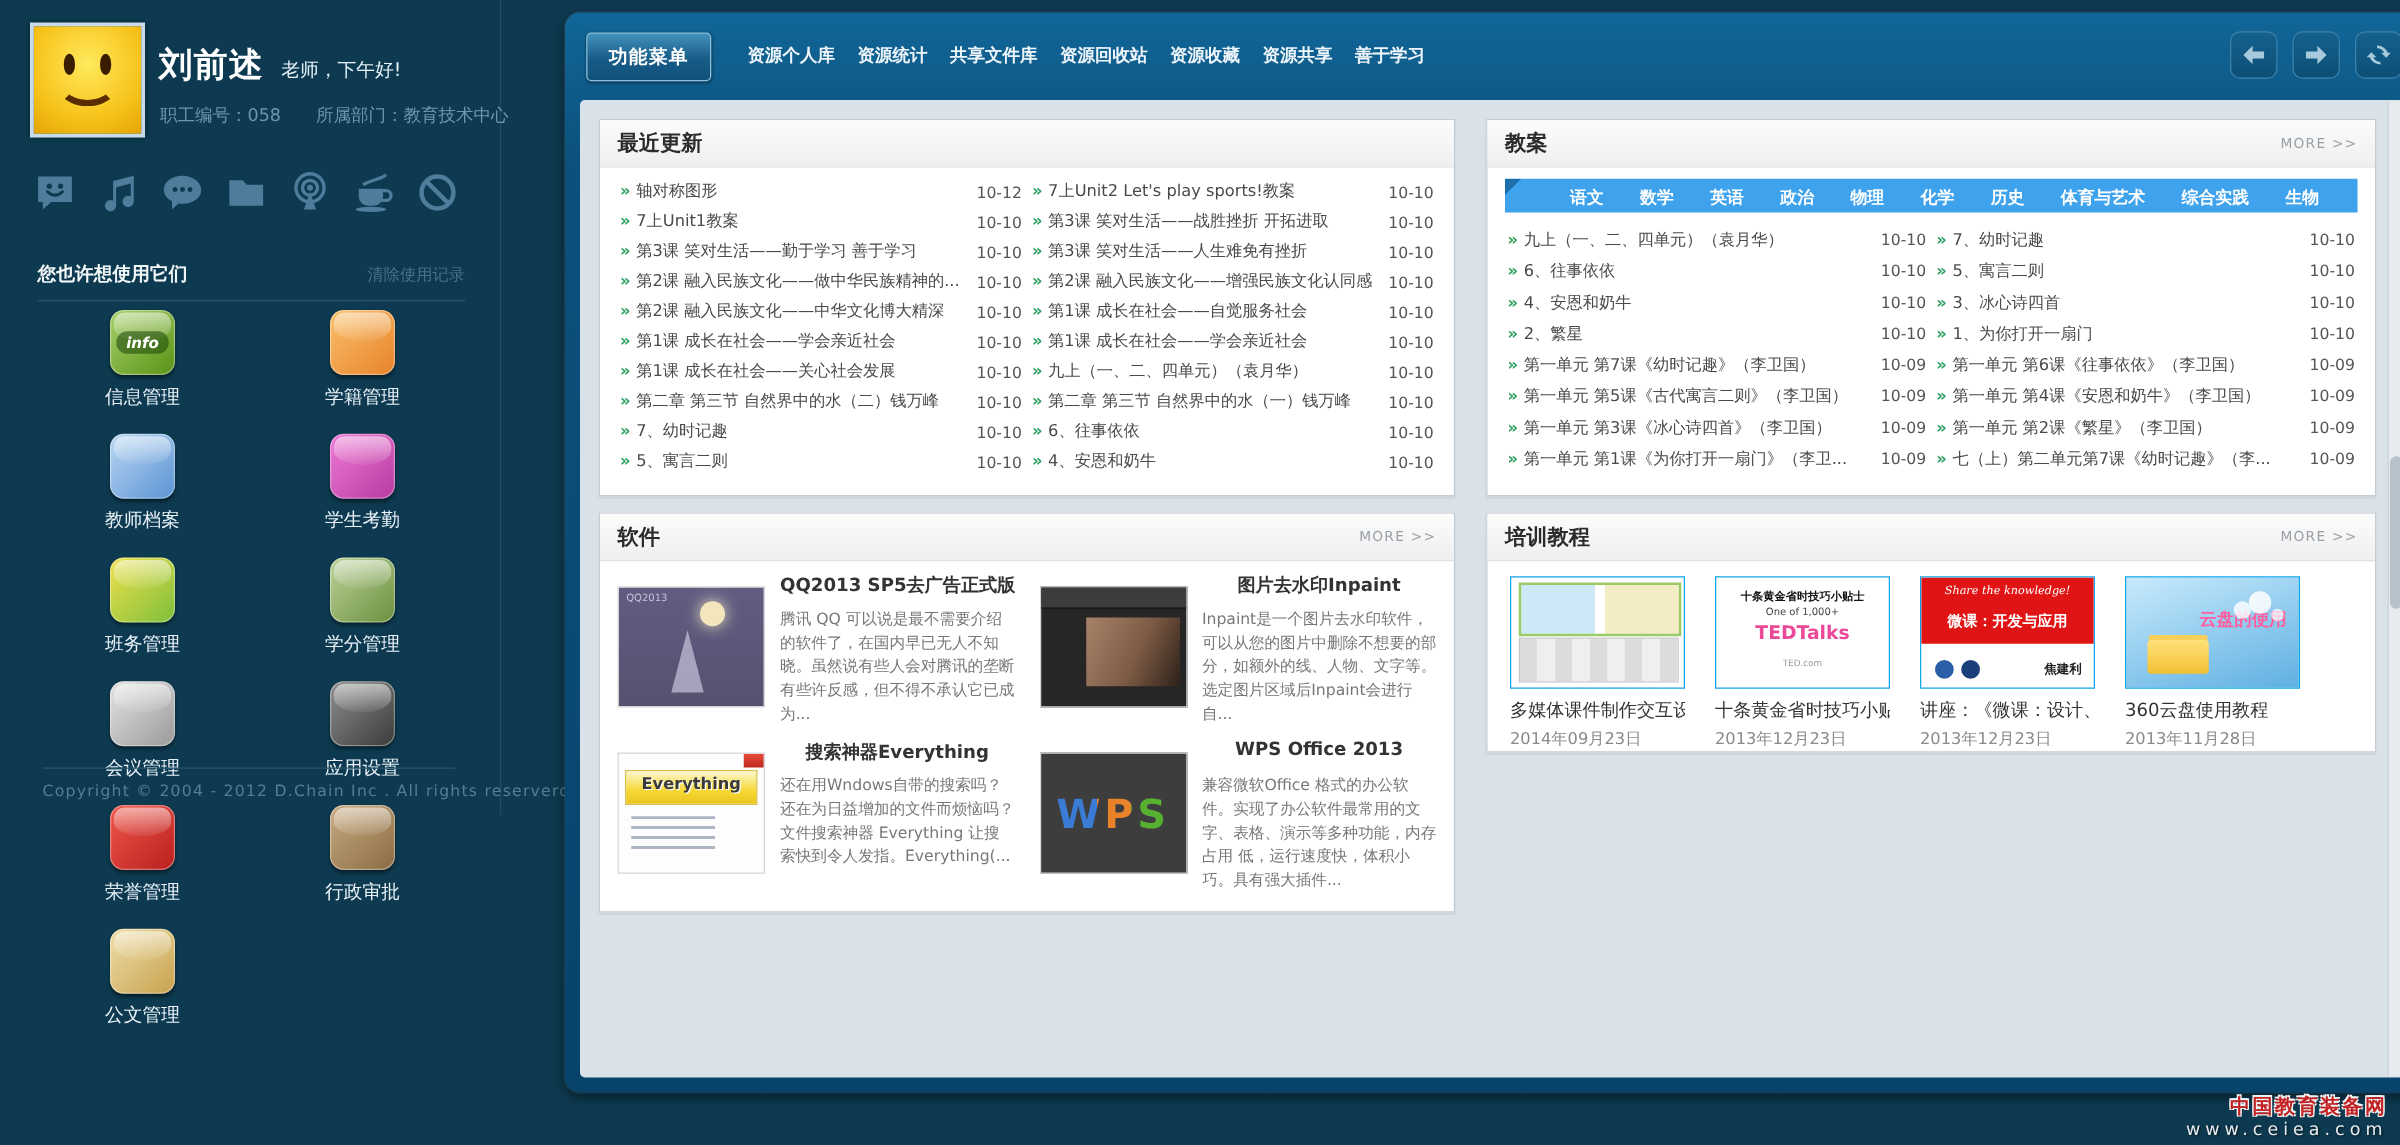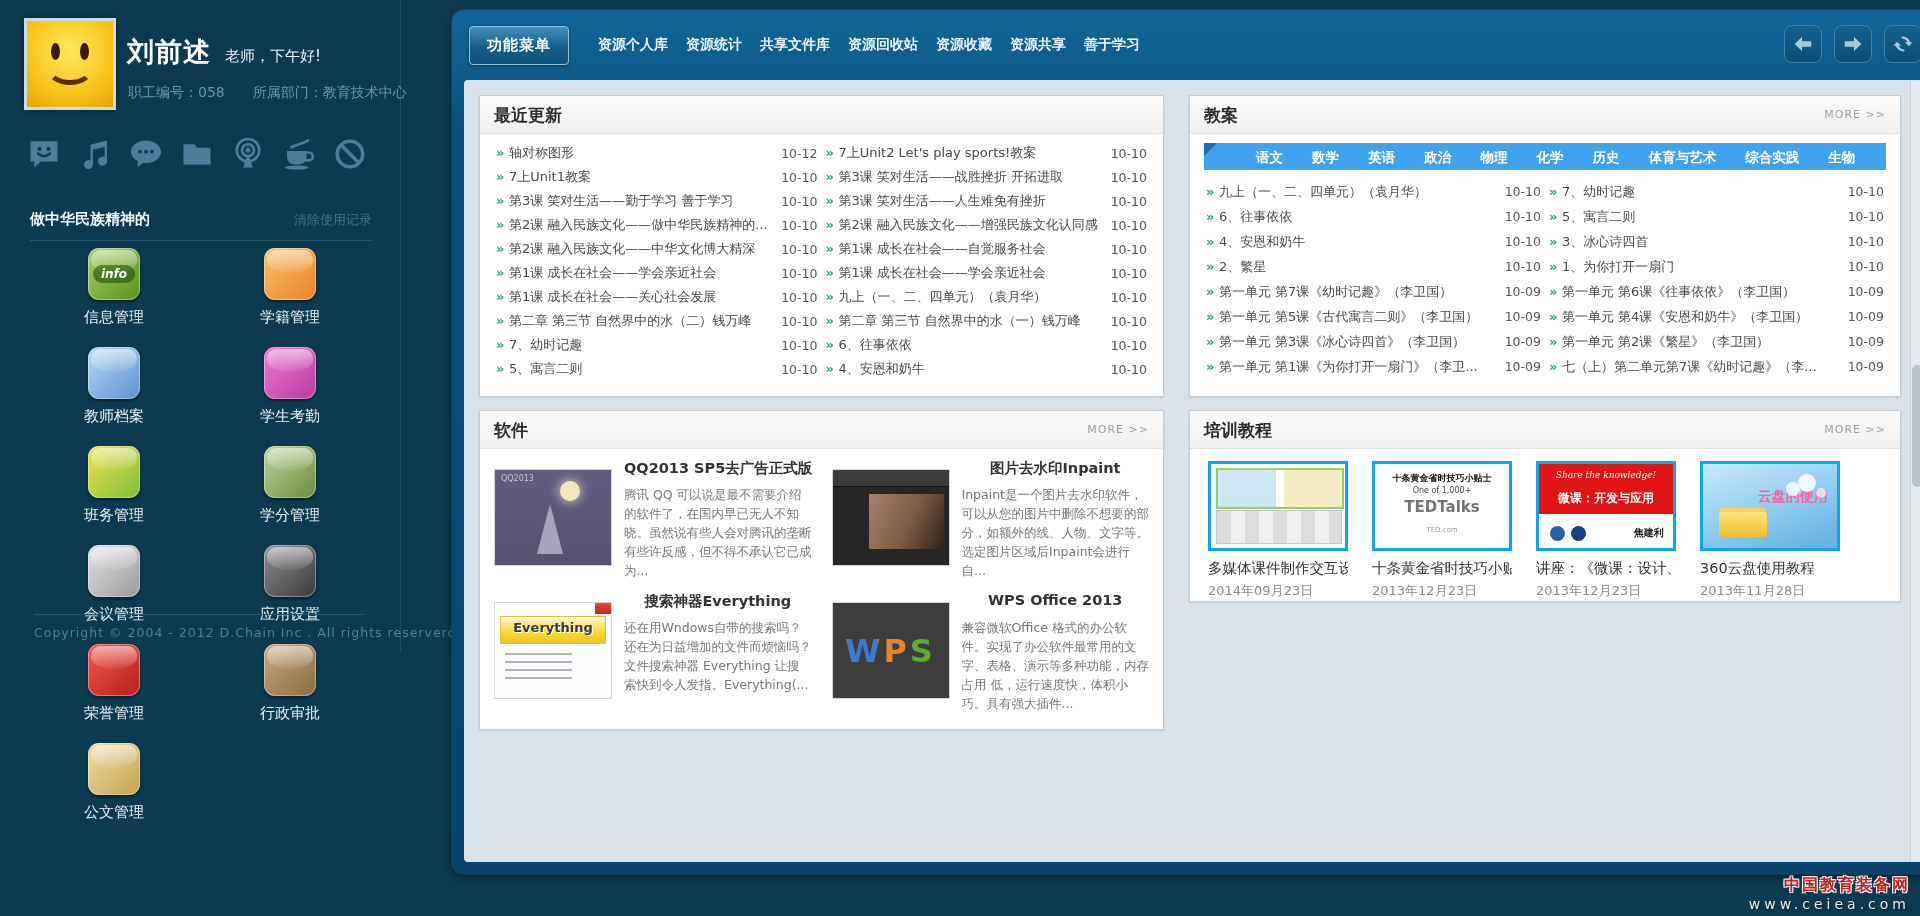--- a/index.html
+++ b/index.html
@@ -132,37 +132,37 @@
   .thumb-wps { background:#3d3d3d; display:flex; align-items:center; justify-content:center; }
   .thumb-wps .thumb-text { position:static; font-size:32px; font-weight:bold; letter-spacing:3px; color:#e8832a; }
   @supports (-webkit-background-clip:text) {
     .thumb-wps .thumb-text { background:linear-gradient(90deg,#3a7bd5 0 36%,#e8832a 36% 66%,#58b030 66% 100%);
       -webkit-background-clip:text; -webkit-text-fill-color:transparent; }
   }
 
   
   .tr-grid { display:flex; gap:24px; padding:12px 18px 0; }
   .tr-item { width:140px; cursor:pointer; }
-  .tr-thumb { width:140px; height:90px; border:3px solid #0ea5e9; position:relative; overflow:hidden; }
+  .tr-thumb { width:140px; height:90px; border:1px solid #0ea5e9; position:relative; overflow:hidden; }
   .tr-title { margin-top:8px; font-size:14.5px; color:#333; white-space:nowrap; overflow:hidden; }
   .tr-date { margin-top:4px; font-size:13px; color:#8a8a8a; }
   .tt { position:absolute; white-space:nowrap; }
   .tt:empty { display:none; }
 
   .thumb-multimedia { background:#fff; }
   .thumb-multimedia::before { content:""; position:absolute; top:5%; left:4%; width:92%; height:44%;
     background:linear-gradient(90deg,#cfe8f7 0 47%, #fff 47% 53%, #f3ecc4 53% 100%);
     border:2px solid #9acb66; }
   .thumb-multimedia::after { content:""; position:absolute; bottom:5%; left:4%; width:92%; height:38%;
     background:repeating-linear-gradient(90deg,#dcdcdc 0 14px, #efefef 14px 28px); border:1px solid #c8c8c8; }
 
   .thumb-ted { background:#fff; }
   .thumb-ted .t1 { top:10%; width:100%; text-align:center; font-size:9px; font-weight:bold; color:#111; }
   .thumb-ted .t2 { top:26%; width:100%; text-align:center; font-size:8px; color:#444; }
-  .thumb-ted .t3 { top:40%; width:100%; text-align:center; font-size:15px; font-weight:bold; color:#737373; }
+  .thumb-ted .t3 { top:40%; width:100%; text-align:center; font-size:15px; font-weight:bold; color:#ec4899; }
   .thumb-ted .t4 { top:74%; width:100%; text-align:center; font-size:7px; color:#999; }
 
   .thumb-weike { background:#fff; }
   .thumb-weike::before { content:""; position:absolute; top:0; left:0; right:0; height:60%; background:#e01414; }
   .thumb-weike::after { content:""; position:absolute; bottom:8%; left:8%; width:15px; height:15px;
     border-radius:50%; background:#2a5fa8; box-shadow:21px 0 0 #1a3f7a; }
   .thumb-weike .t1 { top:7%; width:100%; text-align:center; font-size:9px; font-style:italic;
     color:#fff; font-family:"DejaVu Serif","Liberation Serif",serif; }
   .thumb-weike .t2 { top:31%; width:100%; text-align:center; font-size:12px; font-weight:bold; color:#fff; }
   .thumb-weike .t3 { bottom:9%; right:7%; font-size:10px; font-weight:bold; color:#222; }
@@ -250,21 +250,21 @@
     </span>
     <span class="qicon">
       <svg viewBox="0 0 24 24">
           <circle cx="12" cy="12" r="8.5" fill="none" stroke="#4e7d9b" stroke-width="2.4"></circle>
           <path d="M6.2 6.2l11.6 11.6" stroke="#4e7d9b" stroke-width="2.4"></path>
         </svg>
     </span>
   </div>
 
   <div class="suggest-head">
-    <span class="suggest-title">做中华民族精神的</span>
+    <span class="suggest-title">您也许想使用它们</span>
     <span class="clear-link">清除使用记录</span>
   </div>
 
   <div class="apps">
 
       <div class="app">
         <div class="app-icon" style="--c1: #a6d06a; --c2: #5a9216;">
           <span class="app-glyph">info</span>
         </div>
         <div class="app-label">信息管理</div>

